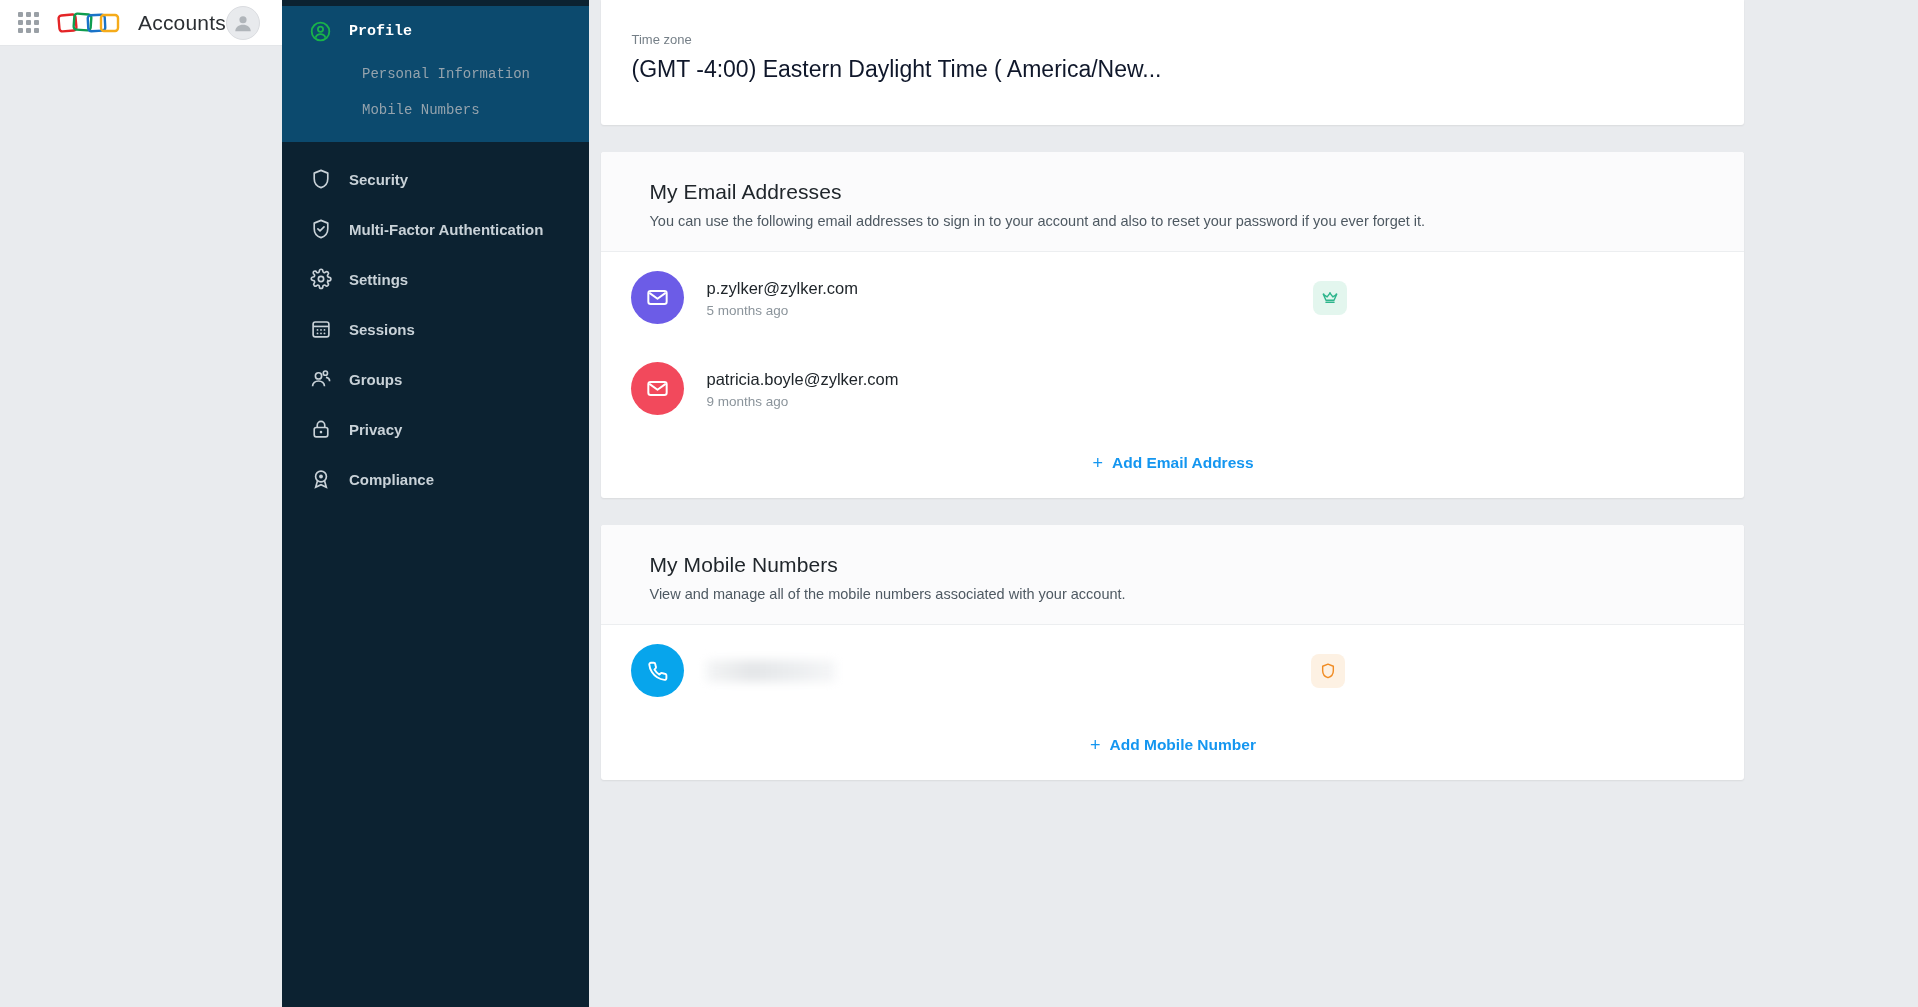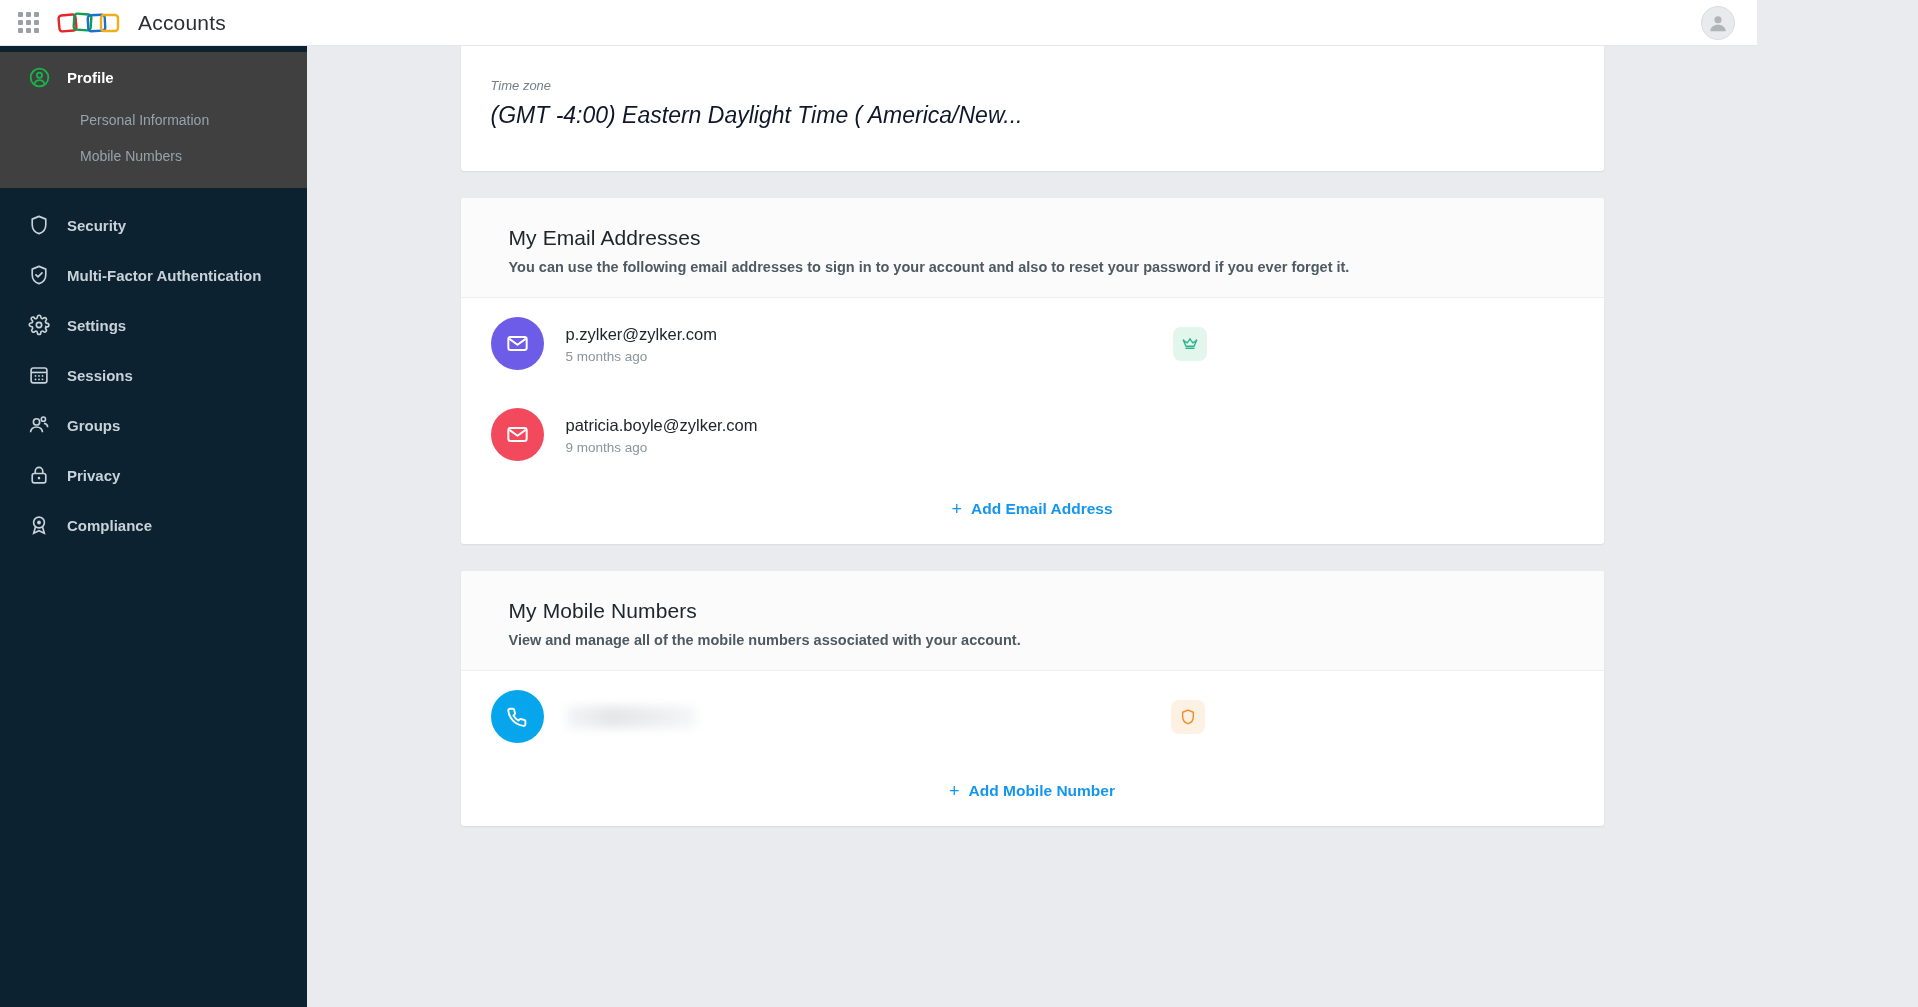--- a/index.html
+++ b/index.html
@@ -2,21 +2,21 @@
 <html><head>
 <meta charset="utf-8">
 <style>
   * { box-sizing: border-box; margin: 0; padding: 0; }
   html, body {
     width: 1918px; height: 1007px;
     font-family: "Liberation Sans", sans-serif;
     background: #e9ebee;
     overflow: hidden;
   }
-  #app { position: relative; width: 1757px; height: 1007px; display: flex; flex-direction: column; }
+  #app { position: relative; width: 1757px; height: 1007px; display: flex; }
 
   
   .topbar {
     height: 46px; min-height: 46px; background: #ffffff;
     display: flex; align-items: center;
     border-bottom: 1px solid #e4e6e9;
     position: relative; z-index: 5;
   }
   .waffle { width: 56px; display: flex; align-items: center; justify-content: center; cursor: pointer; }
   .waffle-grid { display: grid; grid-template-columns: repeat(3, 5px); grid-template-rows: repeat(3, 5px); gap: 3px; }
@@ -38,21 +38,21 @@
     width: 307px; min-width: 307px; background: #0c2231;
     padding-top: 6px; overflow: hidden; position: relative;
   }
   .nav-item {
     display: flex; align-items: center; gap: 16px;
     padding: 13px 0 13px 27px; cursor: pointer;
     color: #c9d2d8; font-size: 15px; font-weight: 600;
   }
   .nav-item.active { color: #ffffff; }
   .nav-item .nav-ico { width: 24px; height: 24px; display: flex; align-items: center; justify-content: center; flex: 0 0 24px; }
-  .profile-block { background: #404040; padding-bottom: 14px; }
+  .profile-block { background: #0c4a6e; padding-bottom: 14px; font-family: Liberation Mono, monospace; }
   .subnav { display: flex; flex-direction: column; }
   .sub-item {
     position: relative; padding: 10px 0 10px 80px;
     font-size: 14px; color: #95a3ad; cursor: pointer;
   }
   .sub-item.active { color: #ffffff; font-weight: 600; }
   .sub-item .dot {
     position: absolute; left: 65px; top: 50%; transform: translateY(-50%);
     width: 7px; height: 7px; border-radius: 50%; background: #19b34a;
   }
@@ -67,21 +67,21 @@
   .main::-webkit-scrollbar-track { background: #f1f1f1; }
   .main::-webkit-scrollbar-thumb { background: #c4c7ca; border-radius: 6px; }
 
   .card {
     background: #ffffff; margin: 0 auto 27px auto; width: 1143px;
     border-radius: 3px; box-shadow: 0 1px 2px rgba(0,0,0,.07);
   }
   .card.first { margin-top: 0; border-radius: 0 0 3px 3px; }
   .card-head { padding: 28px 30px 22px 48px; background: #fbfbfc; border-bottom: 1px solid #eceef0; border-radius: 3px 3px 0 0; }
   .card-title { font-size: 21px; color: #20262b; font-weight: 400; margin-bottom: 9px; letter-spacing: .1px; }
-  .card-sub { font-size: 14.5px; color: #4e5962; font-weight: 700; }
+  .card-sub { font-size: 14.5px; color: #4e5962; font-weight: 400; }
 
   .field-label { font-size: 13px; color: #757f87; margin-bottom: 9px; }
   .field-value { font-size: 23px; color: #0f172a; }
 
   .row-item {
     display: flex; align-items: center;
     padding: 19px 30px; position: relative;
   }
   .row-avatar {
     width: 53px; height: 53px; border-radius: 50%;
@@ -255,21 +255,21 @@
             <path d="M8.1 14.2 6.2 21l5.8-2.8L17.8 21l-1.9-6.8"></path>
           </svg>
         </span>
         <span>Compliance</span>
       </div>
     </div>
 
     <div class="main">
 
       <div class="card first">
-        <div style="padding: 32px 21px 42px 30px; font-style: italic;">
+        <div style="padding: 32px 21px 42px 30px;">
           <div class="field-label">Time zone</div>
           <div class="field-value">(GMT -4:00) Eastern Daylight Time ( America/New...</div>
         </div>
       </div>
 
       <div class="card">
         <div class="card-head">
           <div class="card-title">My Email Addresses</div>
           <div class="card-sub">You can use the following email addresses to sign in to your account and also to reset your password if you ever forget it.</div>
         </div>

